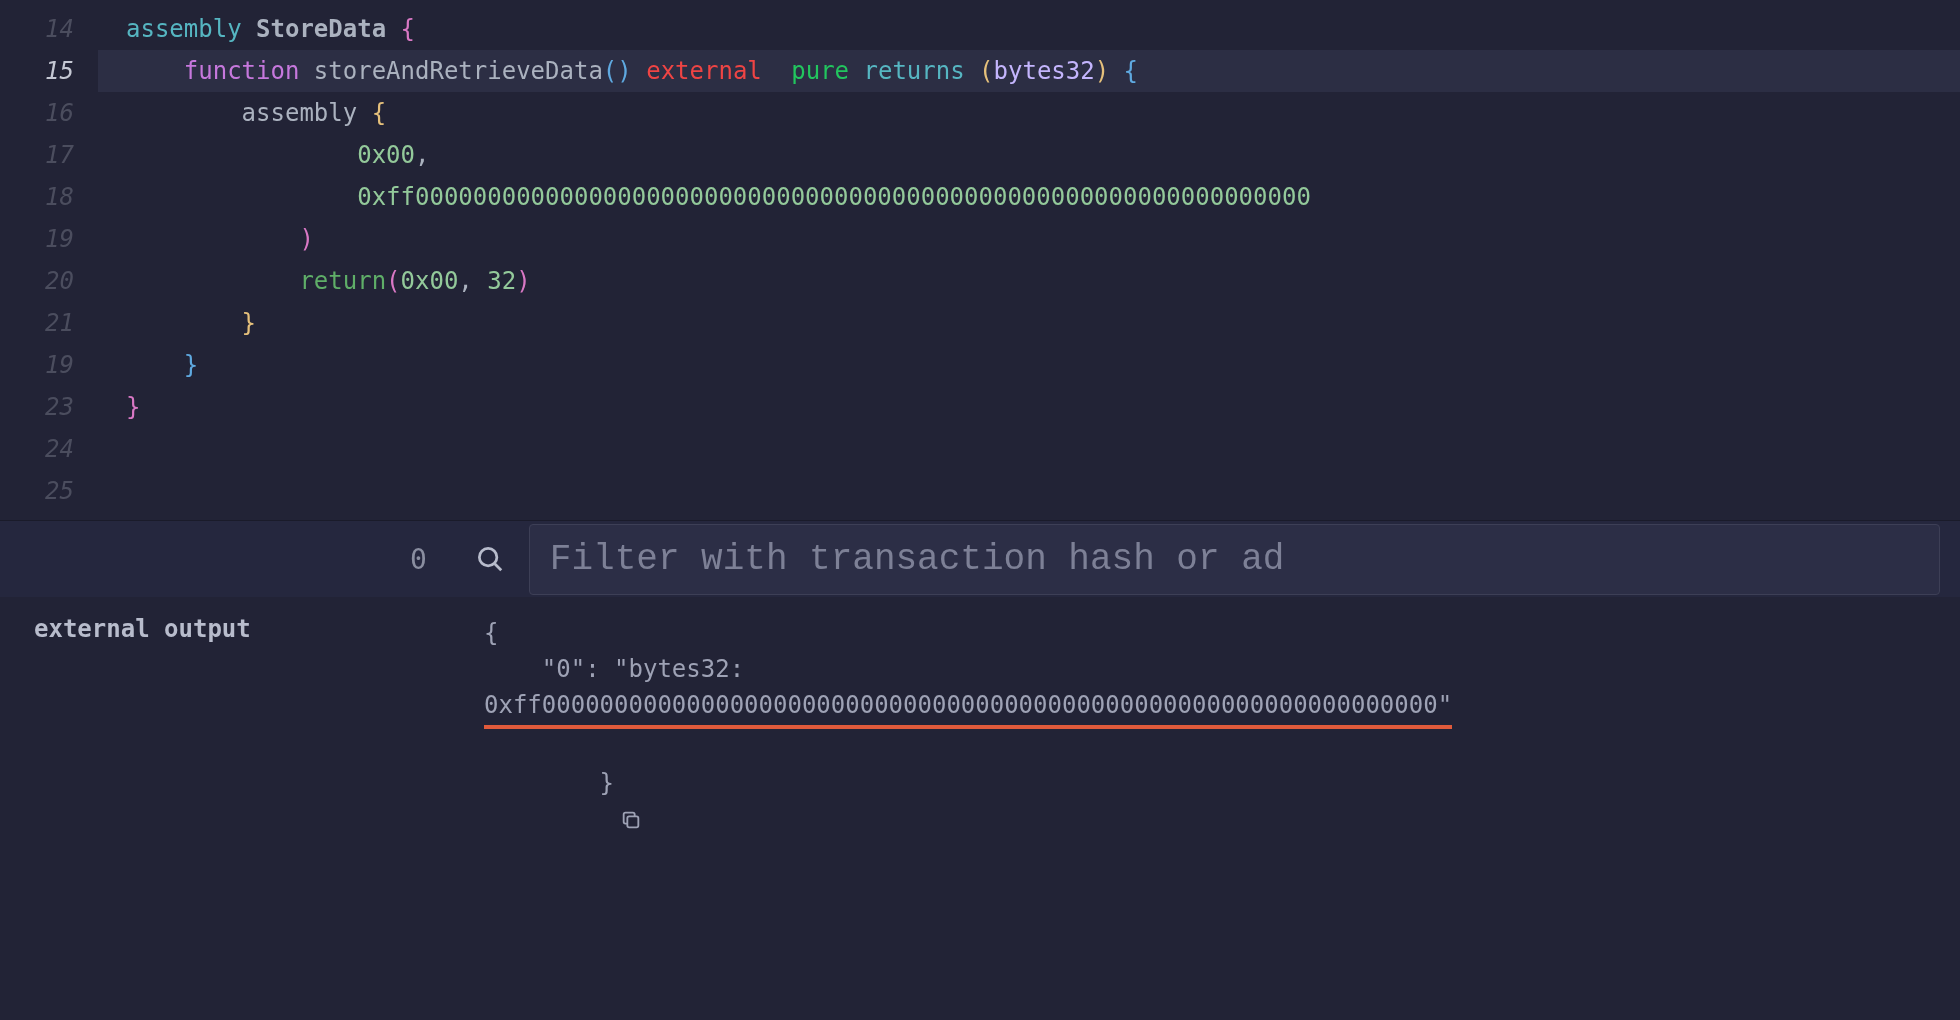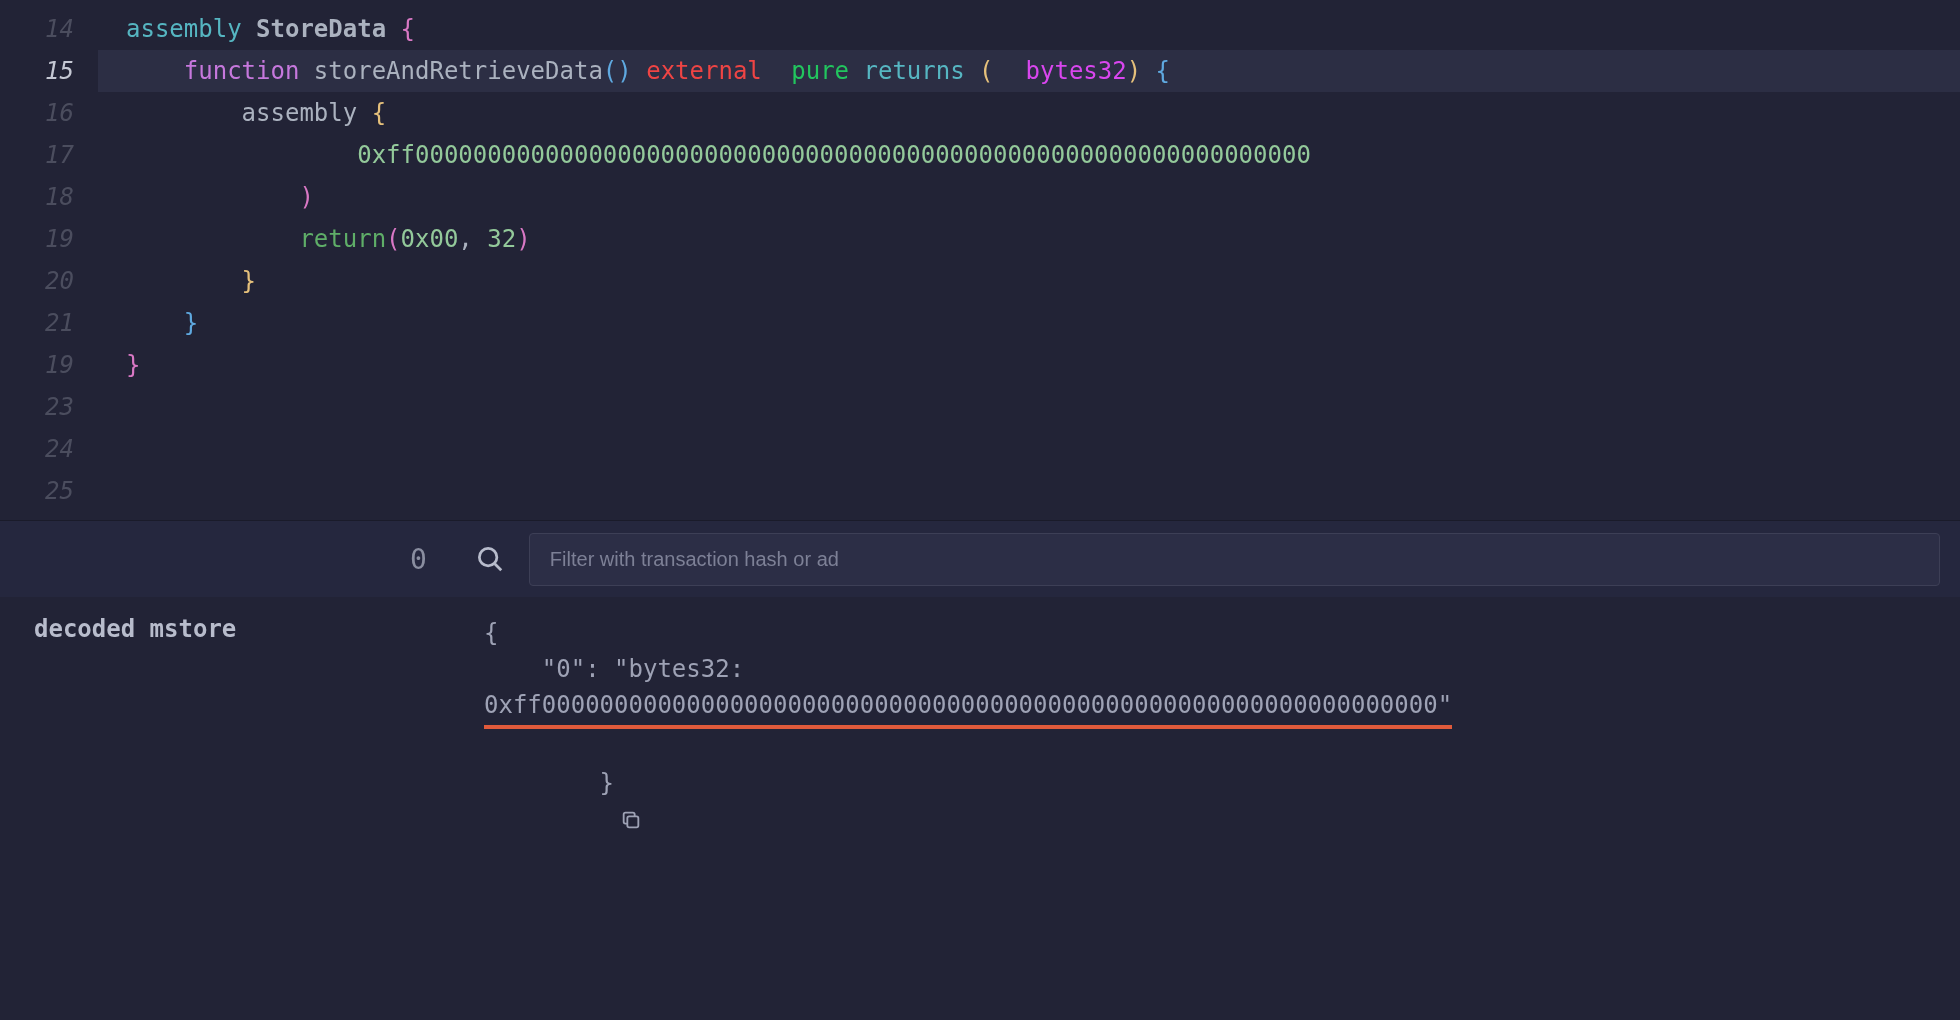--- a/index.html
+++ b/index.html
@@ -53,21 +53,21 @@
     .code-line.active {
       background: #2c2e44;
     }
     
     .kw-contract { color: #56b6c2; }
     .kw-function { color: #c678dd; }
     .kw-assembly { color: #abb2bf; }
     .kw-external { color: #ef4444; }
     .kw-pure { color: #22c55e; margin-left: 15px; }
     .kw-returns { color: #56b6c2; }
-    .kw-type { color: #d946ef; margin-left: 32px; }
+    .kw-type { color: #c4b5fd; }
     .identifier { color: #abb2bf; font-weight: bold; }
     .func-name { color: #abb2bf; }
     .call-name { color: #5fae68; }
     .number { color: #93c99a; }
     .brace-pink { color: #d978c5; }
     .brace-blue { color: #5fa9e0; }
     .brace-yellow { color: #e5c07b; }
     .paren-pink { color: #d978c5; }
     .paren-blue { color: #5fa9e0; }
     .paren-yellow { color: #e5c07b; }
@@ -111,22 +111,22 @@
       align-items: center;
       margin-left: 24px;
     }
     .filter-input {
       flex: 1;
       background: #2c2e46;
       border: 1px solid #3d3f56;
       border-radius: 4px;
       padding: 14px 20px;
       color: #9a9db0;
-      font-size: 20px;
-      font-family: Liberation Sans, sans-serif;
+      font-size: 36px;
+      font-family: Liberation Mono, monospace;
       outline: none;
     }
     .filter-input::placeholder {
       color: #7d8096;
     }
     .output-section {
       display: flex;
       padding: 18px 34px 40px 34px;
       gap: 40px;
       background: #222336;
@@ -174,20 +174,21 @@
       <div class="ln">21</div>
       <div class="ln">19</div>
       <div class="ln">23</div>
       <div class="ln">24</div>
       <div class="ln">25</div>
     </div>
   <div class="code-area" id="code-area">
       <div class="code-line"><span class="kw-contract">assembly</span><span class="punct"> </span><span class="identifier">StoreData</span><span class="punct"> </span><span class="brace-pink">{</span></div>
       <div class="code-line active"><span class="punct">    </span><span class="kw-function">function</span><span class="punct"> </span><span class="func-name">storeAndRetrieveData</span><span class="paren-blue">(</span><span class="paren-blue">)</span><span class="punct"> </span><span class="kw-external">external</span><span class="punct"> </span><span class="kw-pure">pure</span><span class="punct"> </span><span class="kw-returns">returns</span><span class="punct"> </span><span class="paren-yellow">(</span><span class="kw-type">bytes32</span><span class="paren-yellow">)</span><span class="punct"> </span><span class="brace-blue">{</span></div>
       <div class="code-line"><span class="punct">        </span><span class="kw-assembly">assembly</span><span class="punct"> </span><span class="brace-yellow">{</span></div>
+      <div class="code-line"><span class="punct">                </span><span class="number">0x00</span><span class="punct">,</span></div>
       <div class="code-line"><span class="punct">                </span><span class="number">0xff00000000000000000000000000000000000000000000000000000000000000</span></div>
       <div class="code-line"><span class="punct">            </span><span class="paren-pink">)</span></div>
       <div class="code-line"><span class="punct">            </span><span class="call-name">return</span><span class="paren-pink">(</span><span class="number">0x00</span><span class="punct">,</span><span class="punct"> </span><span class="number">32</span><span class="paren-pink">)</span></div>
       <div class="code-line"><span class="punct">        </span><span class="brace-yellow">}</span></div>
       <div class="code-line"><span class="punct">    </span><span class="brace-blue">}</span></div>
       <div class="code-line"><span class="brace-pink">}</span></div>
       <div class="code-line"></div>
     </div>
 </div>
 
@@ -197,21 +198,21 @@
     <span class="search-icon">
       <svg width="30" height="30" viewBox="0 0 24 24" fill="none" stroke="currentColor" stroke-width="2.2">
         <circle cx="10.5" cy="10.5" r="7"></circle>
         <line x1="21" y1="21" x2="15.8" y2="15.8"></line>
       </svg>
     </span>
     <input type="text" class="filter-input" placeholder="Filter with transaction hash or ad" style="">
   </div>
 
   <div class="output-section">
-    <div class="output-label">decoded mstore</div>
+    <div class="output-label">external output</div>
     <div class="output-body">
       <div class="json-line">{</div>
       <div class="json-line">    "0": "bytes32:</div>
       <div class="json-line"><span class="underline-red">0xff00000000000000000000000000000000000000000000000000000000000000"</span></div>
       <div class="json-line">
         <span>}</span>
         <span class="copy-icon">
           <svg width="22" height="22" viewBox="0 0 24 24" fill="none" stroke="currentColor" stroke-width="2">
             <rect x="8" y="8" width="12" height="12" rx="2"></rect>
             <path d="M16 8V6a2 2 0 0 0-2-2H6a2 2 0 0 0-2 2v8a2 2 0 0 0 2 2h2"></path>

